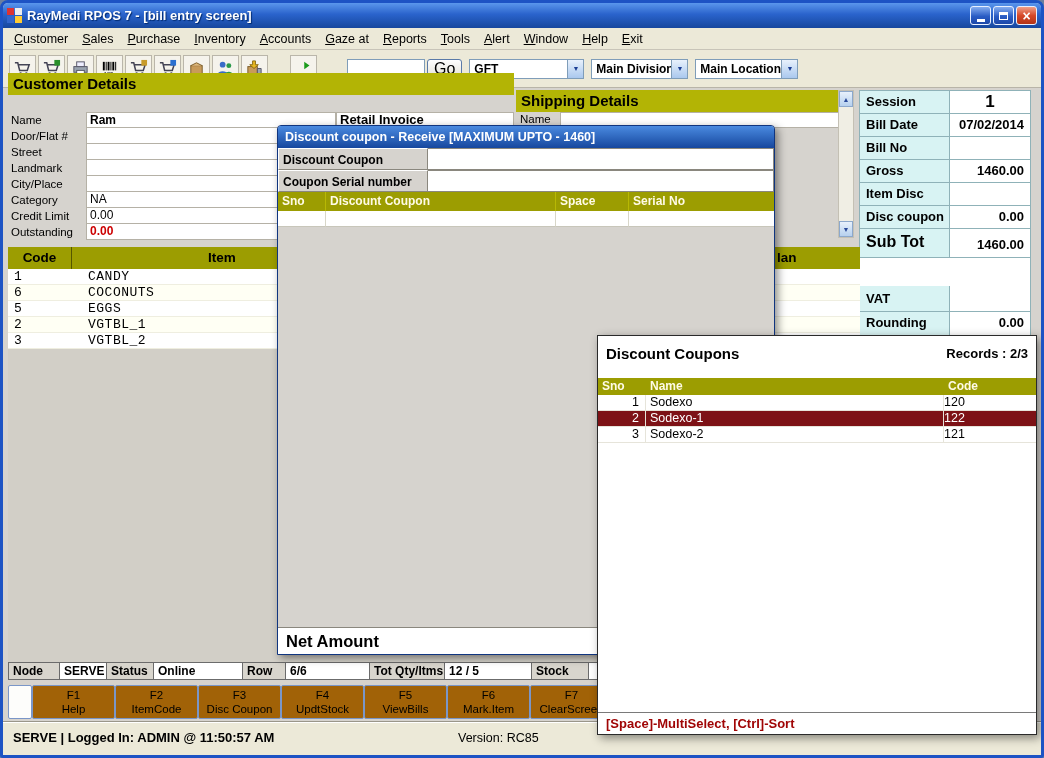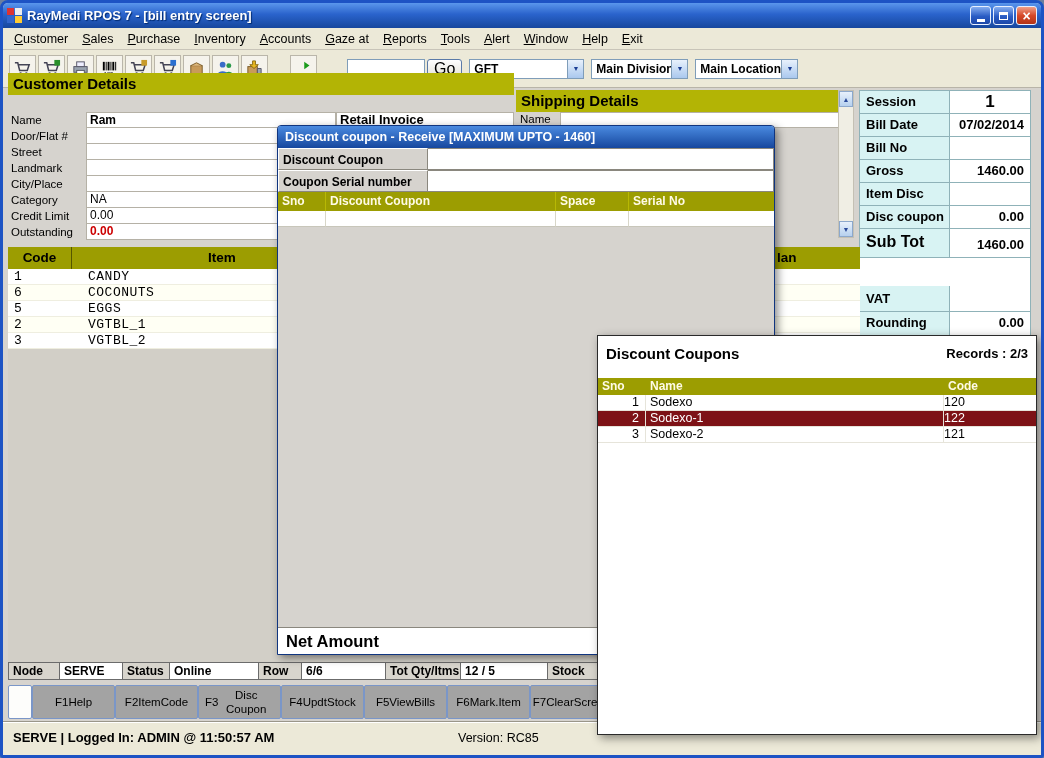--- a/index.html
+++ b/index.html
@@ -76,22 +76,22 @@
   .irow:nth-child(even){background:#ffffff;}
   .ic{width:64px;padding-left:6px;line-height:15px;}
   .ii{flex:1;padding-left:16px;line-height:15px;}
   
   .statusbar{display:flex;height:18px;}
   .scell{border:1px solid #6b6b6b;margin-right:-1px;font-weight:bold;font-size:12px;line-height:16px;padding:0 4px;white-space:nowrap;overflow:hidden;}
   .sc-l{background:#d8d5cd;}
   .sc-v{background:#fff;}
   
   .fnrow{display:flex;height:34px;}
-  .fnbtn{width:83px;border:1px solid #7a96c8;border-radius:2px;background:#a3a3a3;margin-right:0;
-    display:flex;flex-direction:row;align-items:center;justify-content:center;font-size:11.5px;line-height:1.25;cursor:default;}
+  .fnbtn{width:83px;border:1px solid #7a96c8;border-radius:2px;background:#a16207;margin-right:0;
+    display:flex;flex-direction:column;align-items:center;justify-content:center;font-size:11.5px;line-height:1.25;cursor:default;}
   .fnblank{width:24px;border:1px solid #7a96c8;border-radius:2px;background:#fdfdfb;}
   
   .bottombar{left:0;top:718px;width:1038px;height:34px;background:#ece9d8;border-top:1px solid #9a968a;
     box-shadow:inset 0 1px 0 #fff;}
   .bb-left{position:absolute;left:10px;top:8px;font-weight:bold;font-size:13px;}
   .bb-ver{position:absolute;left:455px;top:9px;font-size:12.5px;}
   
   .dialog{left:274px;top:122px;width:498px;height:530px;border:1px solid #10357f;border-radius:4px 4px 0 0;
     box-shadow:3px 3px 9px rgba(0,0,0,.45);display:flex;flex-direction:column;background:#d6d3ce;z-index:10;}
   .dlg-title{height:22px;background:linear-gradient(#4a8ae0,#16479e);border-radius:3px 3px 0 0;
@@ -370,21 +370,21 @@
       </div>
     <div class="irow">
         <span class="ic">3</span>
         <span class="ii">VGTBL_2</span>
       </div>
   </div>
   <div class="abs graypatch" style="left:5px;top:346px;width:852px;height:313px;"></div>
 
   <div class="abs statusbar" style="left:5px;top:659px;width:852px;">
     <span class="scell sc-l" style="width:52px;">Node</span>
-    <span class="scell sc-v" style="width:64px;">SERVE</span>
+    <span class="scell sc-v" style="width:48px;">SERVE</span>
     <span class="scell sc-l" style="width:48px;">Status</span>
     <span class="scell sc-v" style="width:90px;">Online</span>
     <span class="scell sc-l" style="width:44px;">Row</span>
     <span class="scell sc-v" style="width:85px;">6/6</span>
     <span class="scell sc-l" style="width:76px;">Tot Qty/Itms</span>
     <span class="scell sc-v" style="width:88px;">12 / 5</span>
     <span class="scell sc-l" style="width:58px;">Stock</span>
     <span class="scell sc-v" style="flex:1;"></span>
   </div>
 
@@ -471,15 +471,16 @@
       <span class="pp-sno">2</span>
       <span class="pp-name">Sodexo-1</span>
       <span class="pp-code">122</span>
     </div>
     <div class="pp-row">
       <span class="pp-sno">3</span>
       <span class="pp-name">Sodexo-2</span>
       <span class="pp-code">121</span>
     </div>
     <div class="pp-fill"></div>
+    <div class="pp-hint">[Space]-MultiSelect, [Ctrl]-Sort</div>
   </div>
 
 </div>
 
 </body></html>

